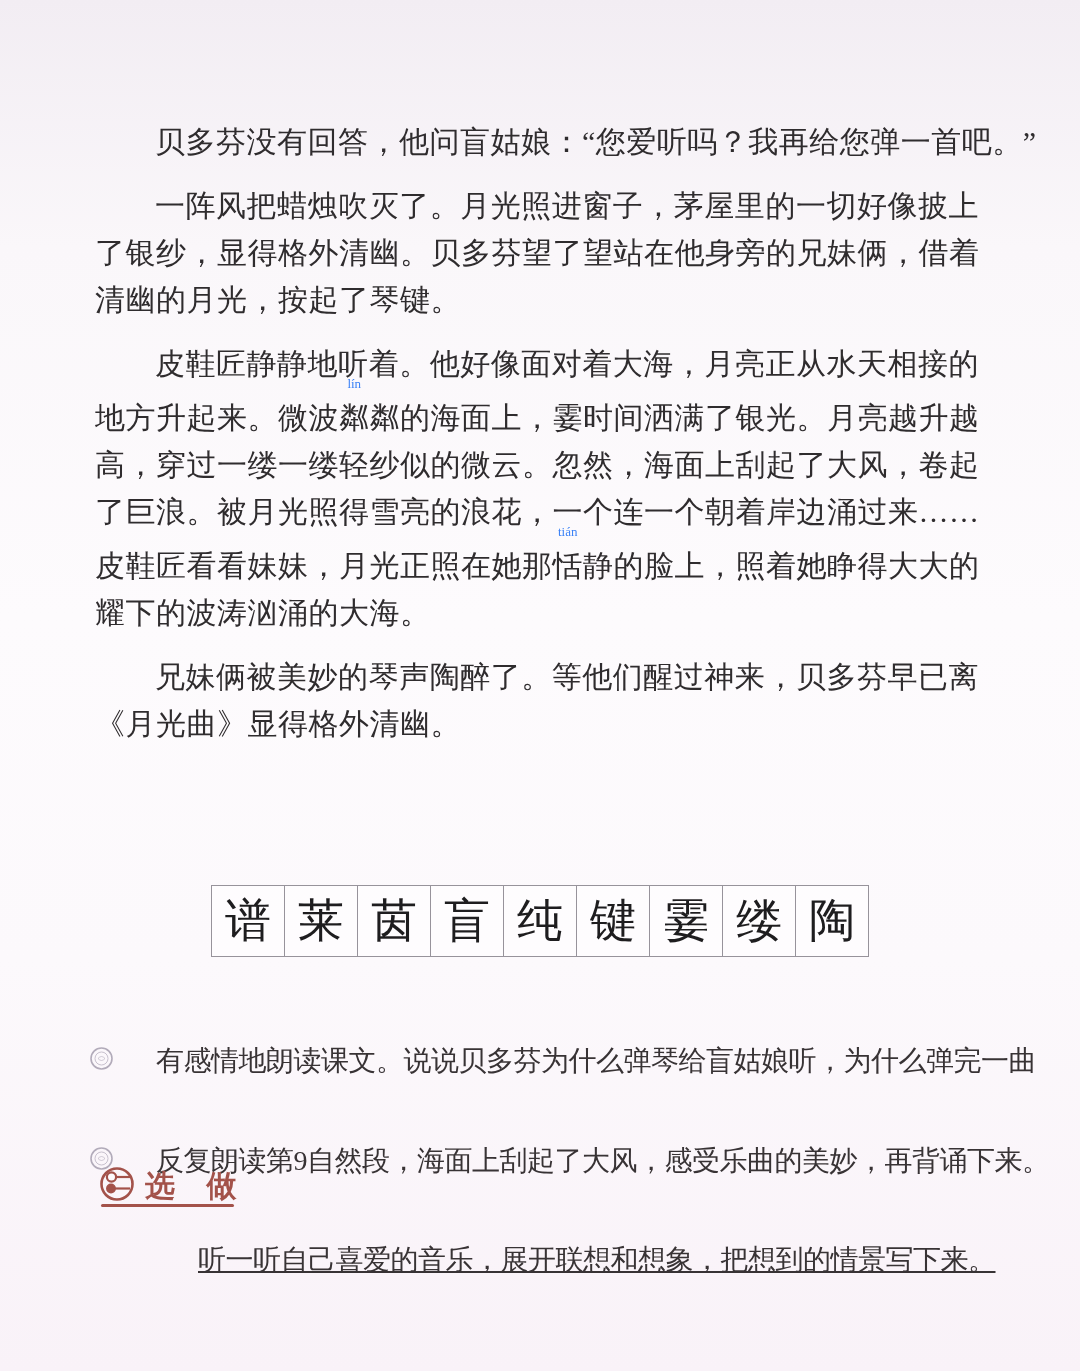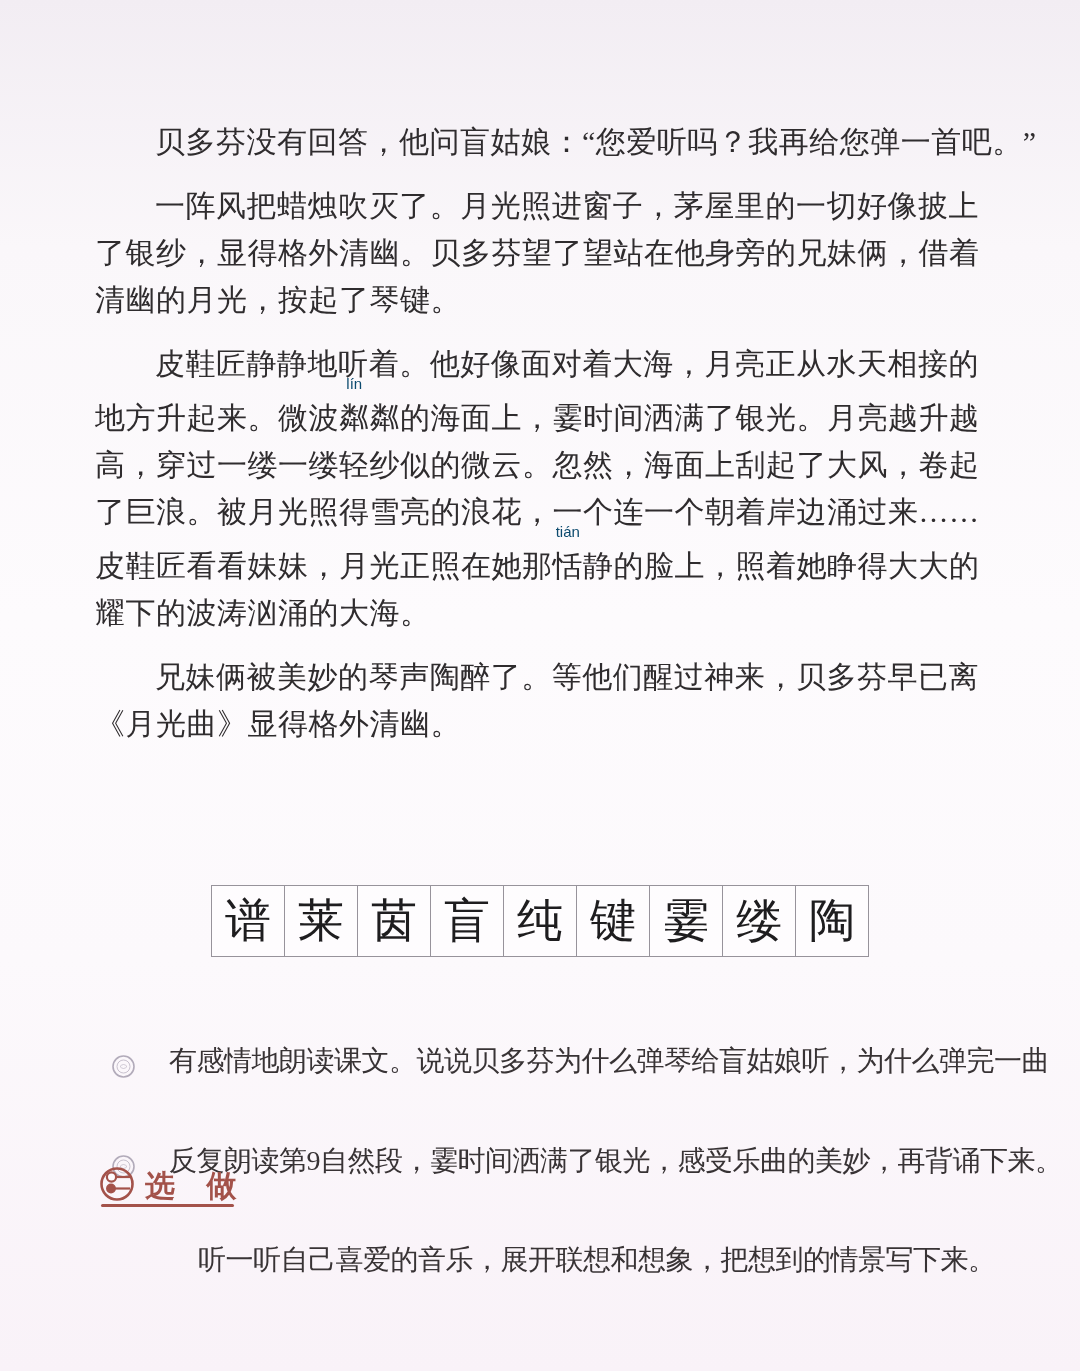--- a/index.html
+++ b/index.html
@@ -17,55 +17,55 @@
     text-align:justify;text-align-last:justify;white-space:nowrap;
     color:#2f2c2e;
   }
   .text-line.no-justify{text-align:left;text-align-last:left;}
   .text-line.indent{padding-left:60px;}
   .text-line.para-start{margin-top:17px;}
   .text-line.pinyin-line{margin-top:7px;}
   .ruby-wrap{position:relative;display:inline-block;}
   .pinyin{
     position:absolute;top:-18px;left:50%;transform:translateX(-50%);
-    font-family:Liberation Sans, sans-serif;
-    font-size:15px;line-height:15px;letter-spacing:0;color:#0c4a6e;
+    font-family:Liberation Serif, serif;
+    font-size:13px;line-height:15px;letter-spacing:0;color:#3b82f6;
   }
   
   .vocab-grid{
     position:absolute;top:885px;left:211px;display:flex;
     border:1px solid #97939b;background:rgba(255,255,255,0.55);
   }
   .vocab-cell{
     width:72px;height:70px;display:flex;align-items:center;justify-content:center;
     border-right:1px solid #97939b;font-size:46px;color:#1e1d1f;
     font-family:"Liberation Serif","DejaVu Serif",serif;
   }
   .vocab-cell:last-child{border-right:none;}
   
-  .exercise-item{position:absolute;left:112px;display:flex;align-items:center;}
+  .exercise-item{position:absolute;left:90px;display:flex;align-items:flex-start;gap:9px;}
   .exercise-item.ex1{top:1036px;}
   .exercise-item.ex2{top:1136px;}
   .bullet-icon{flex:0 0 auto;margin-top:11px;color:#b2abba;}
   .exercise-text{
     margin-left:34px;width:834px;font-size:28px;line-height:50px;
     letter-spacing:-0.5px;color:#383335;
   }
   .exercise-text .ex-line{white-space:nowrap;}
   
   .optional-task{position:absolute;top:1162px;left:99px;width:300px;height:60px;color:var(--accent,#a3524a);font-weight:bold;}
   .optional-icon{position:absolute;top:2px;left:0;}
   .optional-underline{position:absolute;top:42px;left:2px;width:133px;height:3px;background:var(--accent,#a3524a);border-radius:2px;}
   .optional-label{
     position:absolute;top:4px;left:46px;font-size:30px;letter-spacing:12px;
     white-space:nowrap;color:var(--accent,#a3524a);
   }
   .optional-line{
     position:absolute;top:1243px;left:198px;font-size:28px;line-height:34px;
-    letter-spacing:-0.5px;color:#383335;white-space:nowrap;
+    letter-spacing:-0.5px;color:#383335;white-space:nowrap;text-decoration:underline;
   }
 </style>
 </head>
 <body>
 
 <div class="page">
 
   <div class="lesson-text">
       <div class="text-line indent no-justify">贝多芬没有回答，他问盲姑娘：“您爱听吗？我再给您弹一首吧。”</div>
       <div class="text-line indent para-start">一阵风把蜡烛吹灭了。月光照进窗子，茅屋里的一切好像披上</div>
@@ -104,21 +104,21 @@
       </div>
   </div>
 
   <div class="exercise-item ex2">
     <svg class="bullet-icon" width="23" height="23" viewBox="0 0 23 23">
       <circle cx="11.5" cy="11.5" r="10.5" fill="none" stroke="currentColor" stroke-width="1.6"></circle>
       <circle cx="11.5" cy="11.5" r="6.5" fill="none" stroke="currentColor" stroke-width="1" opacity="0.7"></circle>
       <path d="M8 11.5 q3.5 -4 7 0 q-3.5 4 -7 0" fill="none" stroke="currentColor" stroke-width="1" opacity="0.6"></path>
     </svg>
     <div class="exercise-text">
-        <div class="ex-line">反复朗读第9自然段，霎时间洒满了银光，感受乐曲的美妙，再背诵下来。</div>
+        <div class="ex-line">反复朗读第9自然段，海面上刮起了大风，感受乐曲的美妙，再背诵下来。</div>
       </div>
   </div>
 
   <div class="optional-task">
     <svg class="optional-icon" width="40" height="42" viewBox="0 0 40 42">
       <circle cx="18" cy="20" r="15.5" fill="none" stroke="currentColor" stroke-width="2.6"></circle>
       <line x1="17" y1="13" x2="31" y2="13" stroke="currentColor" stroke-width="2.2"></line>
       <circle cx="12.5" cy="13" r="4.6" fill="#fdfbfd" stroke="currentColor" stroke-width="2.2"></circle>
       <line x1="16" y1="24.5" x2="31" y2="24.5" stroke="currentColor" stroke-width="2.2"></line>
       <circle cx="12" cy="24.5" r="4.2" fill="currentColor" stroke="currentColor" stroke-width="1.5"></circle>

